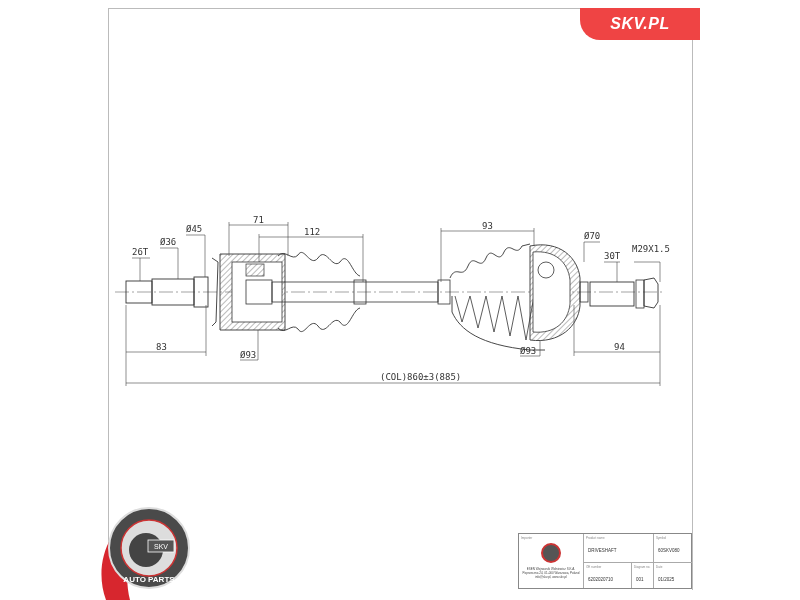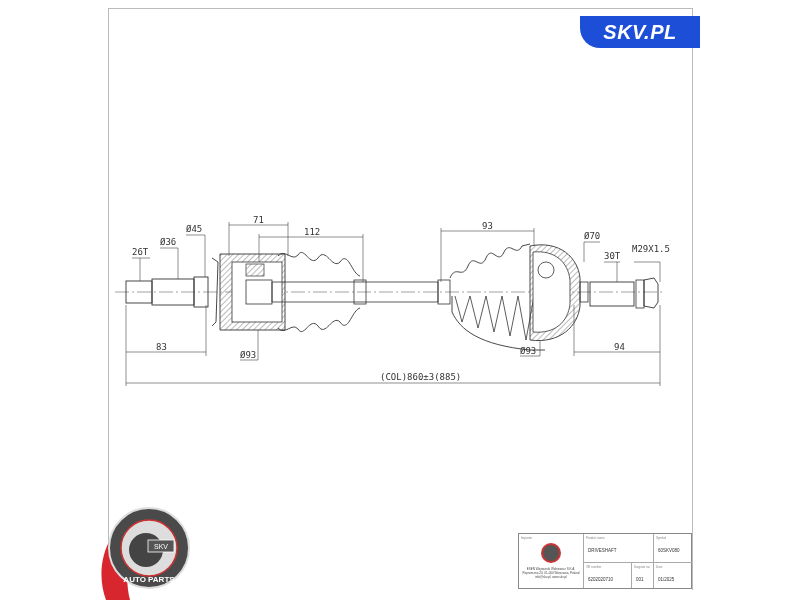--- a/index.html
+++ b/index.html
@@ -1,18 +1,18 @@
 <!DOCTYPE html>
 <html><head>
 <meta charset="utf-8">
 <style>
   html,body{margin:0;padding:0;background:#fff;}
   body{width:800px;height:600px;position:relative;overflow:hidden;font-family:"DejaVu Sans Mono",monospace;}
   .frame{position:absolute;left:108px;top:8px;width:585px;height:582px;border-left:1px solid #bbb;border-top:1px solid #bbb;border-right:1px solid #bbb;box-sizing:border-box;}
-  .brand{position:absolute;left:580px;top:16px;width:120px;height:32px;background:#1d4ed8;border-bottom-left-radius:20px;color:#fff;font-family:"Liberation Sans",sans-serif;font-weight:bold;font-style:italic;font-size:20px;display:flex;align-items:center;justify-content:center;letter-spacing:0.5px;}
+  .brand{position:absolute;left:580px;top:8px;width:120px;height:32px;background:#ef4444;border-bottom-left-radius:20px;color:#fff;font-family:"Liberation Sans",sans-serif;font-weight:bold;font-style:italic;font-size:16px;display:flex;align-items:center;justify-content:center;letter-spacing:0.5px;}
   svg.drawing{position:absolute;left:0;top:0;}
   .dim{font-family:"DejaVu Sans Mono",monospace;font-size:9px;fill:#333;}
   .tb{position:absolute;left:518px;top:533px;width:174px;height:56px;border:1px solid #888;box-sizing:border-box;font-family:"Liberation Sans",sans-serif;}
   .tb .cell{position:absolute;box-sizing:border-box;border-left:1px solid #aaa;}
   .tb .lab{font-size:3px;color:#888;position:absolute;left:2px;top:2px;}
   .tb .val{font-size:4.5px;color:#333;position:absolute;left:4px;top:14px;}
   .logo{position:absolute;left:96px;top:498px;width:106px;height:102px;}
 </style>
 </head>
 <body>

